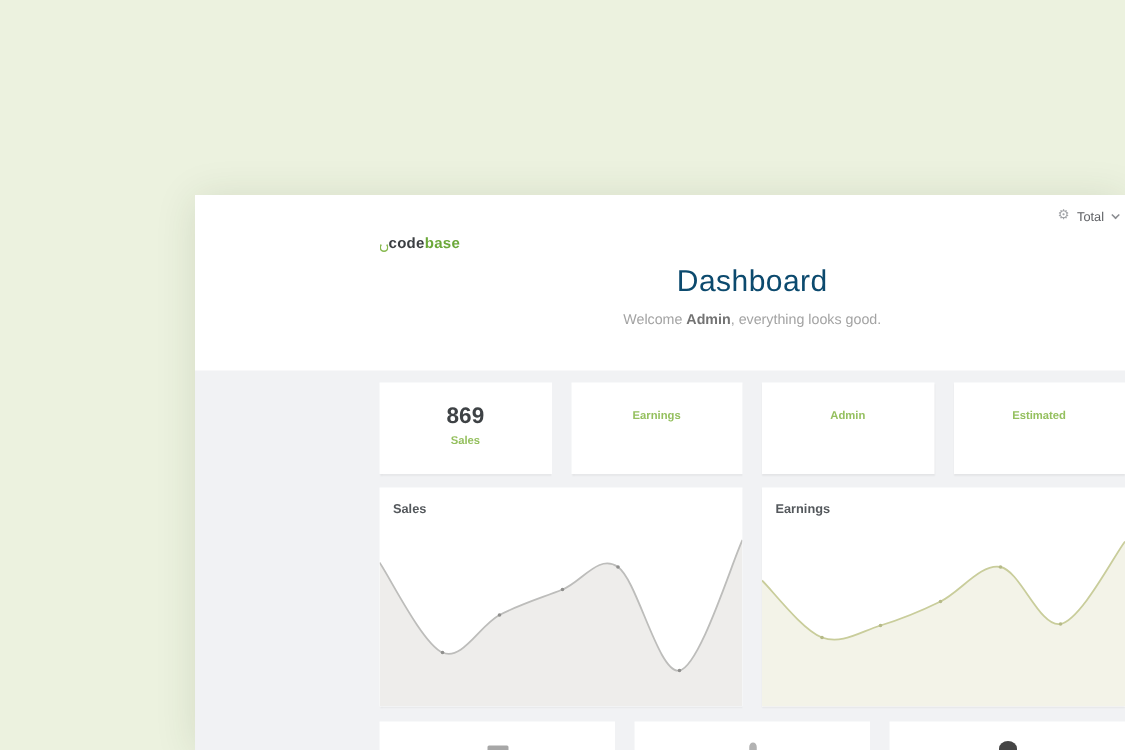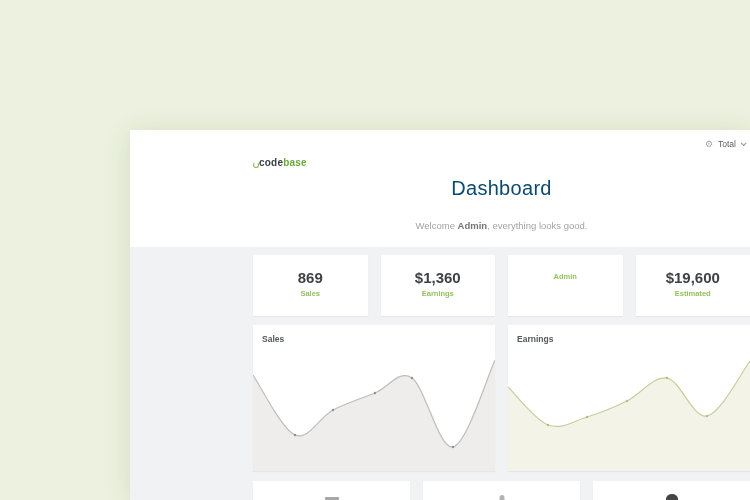--- a/index.html
+++ b/index.html
@@ -21,21 +21,21 @@
   .logo-base { color:#6ba839; }
   .menu-btn { position:absolute; right:5px; top:0; height:28px; display:flex; align-items:center;
               gap:5px; cursor:pointer; color:#5c5e62; font-size:8.5px; }
   .gear { font-family:"DejaVu Sans", sans-serif; font-size:9px; color:#a2a4a8; line-height:1; }
   .chev { width:4px; height:4px; border-right:1px solid #8a8c90; border-bottom:1px solid #8a8c90;
           transform:rotate(45deg) translateY(-1px); display:inline-block; }
 
   
   .hero { position:absolute; top:28px; left:123px; width:497px; height:89px; text-align:center; }
   .hero-title { margin-top:19px; font-size:20px; font-weight:300; color:#0c4a6e; letter-spacing:.3px; }
-  .hero-sub { margin-top:20px; font-size:9.5px; color:#a3a3a3; }
+  .hero-sub { margin-top:8px; font-size:9.5px; color:#a3a3a3; }
   .hero-sub b { color:#737373; }
 
   
   .app-body { position:absolute; top:117px; left:0; right:0; bottom:0; background:#f1f2f4; }
   .content { position:absolute; left:123px; top:0; width:497px; }
 
   .stats-row { position:absolute; top:8px; left:0; width:100%; display:flex; gap:13px; }
   .stat-card { flex:1; height:61px; background:#fff; box-shadow:0 1px 1px rgba(0,0,0,.05);
                text-align:center; padding-top:14px; cursor:pointer; }
   .stat-value { font-size:15px; font-weight:bold; color:#3e4245; }
@@ -83,28 +83,26 @@
 
   <div class="app-body">
     <div class="content">
 
       <div class="stats-row">
         <div class="stat-card">
           <div class="stat-value">869</div>
           <div class="stat-label">Sales</div>
         </div>
         <div class="stat-card">
-          <div class="stat-value">$1,360</div>
           <div class="stat-label">Earnings</div>
         </div>
         <div class="stat-card">
           <div class="stat-label">Admin</div>
         </div>
         <div class="stat-card">
-          <div class="stat-value">$19,600</div>
           <div class="stat-label">Estimated</div>
         </div>
       </div>
 
       <div class="charts-row">
         <div class="chart-panel">
           <div class="panel-title">Sales</div>
           <svg id="sales-chart" class="chart-svg" preserveAspectRatio="none" viewBox="0 0 242 146">
               <path d="M0,50 C7.0,60.0 28.7,104.2 42,110 C55.3,115.8 66.7,92.0 80,85 C93.3,78.0 108.8,73.3 122,68 C135.2,62.7 146.0,44.0 159,53 C172.0,62.0 186.2,125.0 200,122 C213.8,119.0 235.0,49.5 242,35 L242,146 L0,146 Z" fill="#eeedeb"></path>
               <path d="M0,50 C7.0,60.0 28.7,104.2 42,110 C55.3,115.8 66.7,92.0 80,85 C93.3,78.0 108.8,73.3 122,68 C135.2,62.7 146.0,44.0 159,53 C172.0,62.0 186.2,125.0 200,122 C213.8,119.0 235.0,49.5 242,35" fill="none" stroke="#bdbdbb" stroke-width="1.2"></path>

